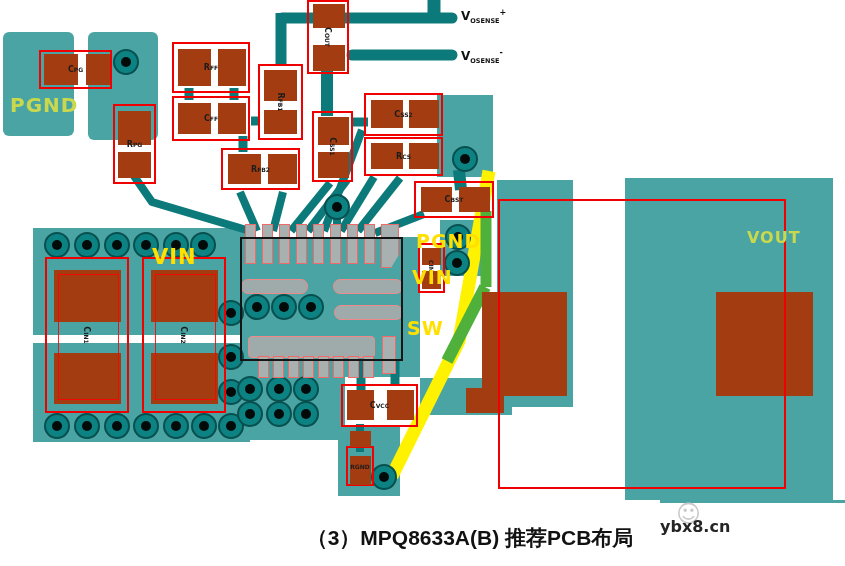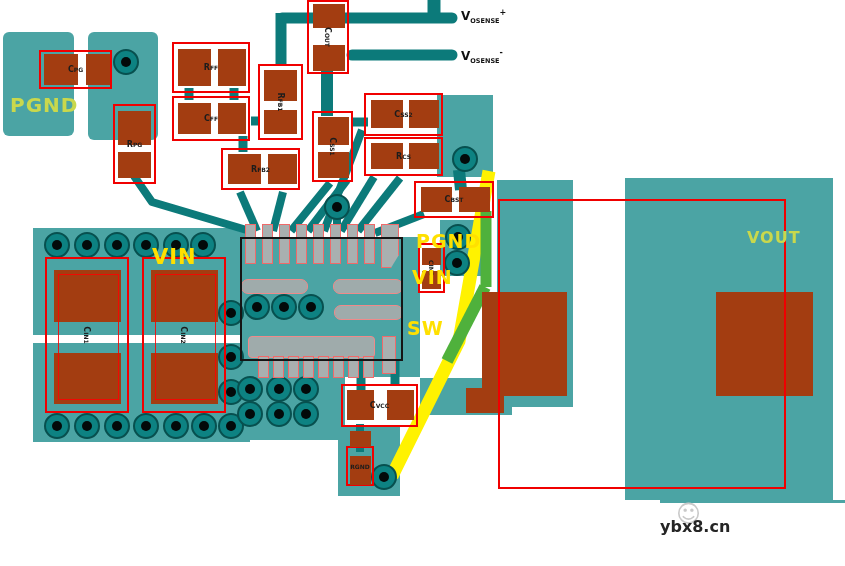--- a/index.html
+++ b/index.html
@@ -298,18 +298,19 @@
   <div class="lbl yl" style="left:407px;top:317px;">SW</div>
   <div class="lbl yg" style="left:707px;top:228px;font-size:16px;margin-left:40px;">VOUT</div>
 
   <div class="sense" style="left:461px;top:8px;">
     <span>V</span><sub>OSENSE</sub><sup>+</sup>
   </div>
   <div class="sense" style="left:461px;top:48px;">
     <span>V</span><sub>OSENSE</sub><sup>-</sup>
   </div>
 
+  <div class="caption">（3）MPQ8633A(B) 推荐PCB布局</div>
 
   <div class="wm-line"></div>
   <div class="wm wm-smiley">☺</div>
   <div class="wm wm-site">ybx8.cn</div>
 
 </div>
 
 </body></html>

